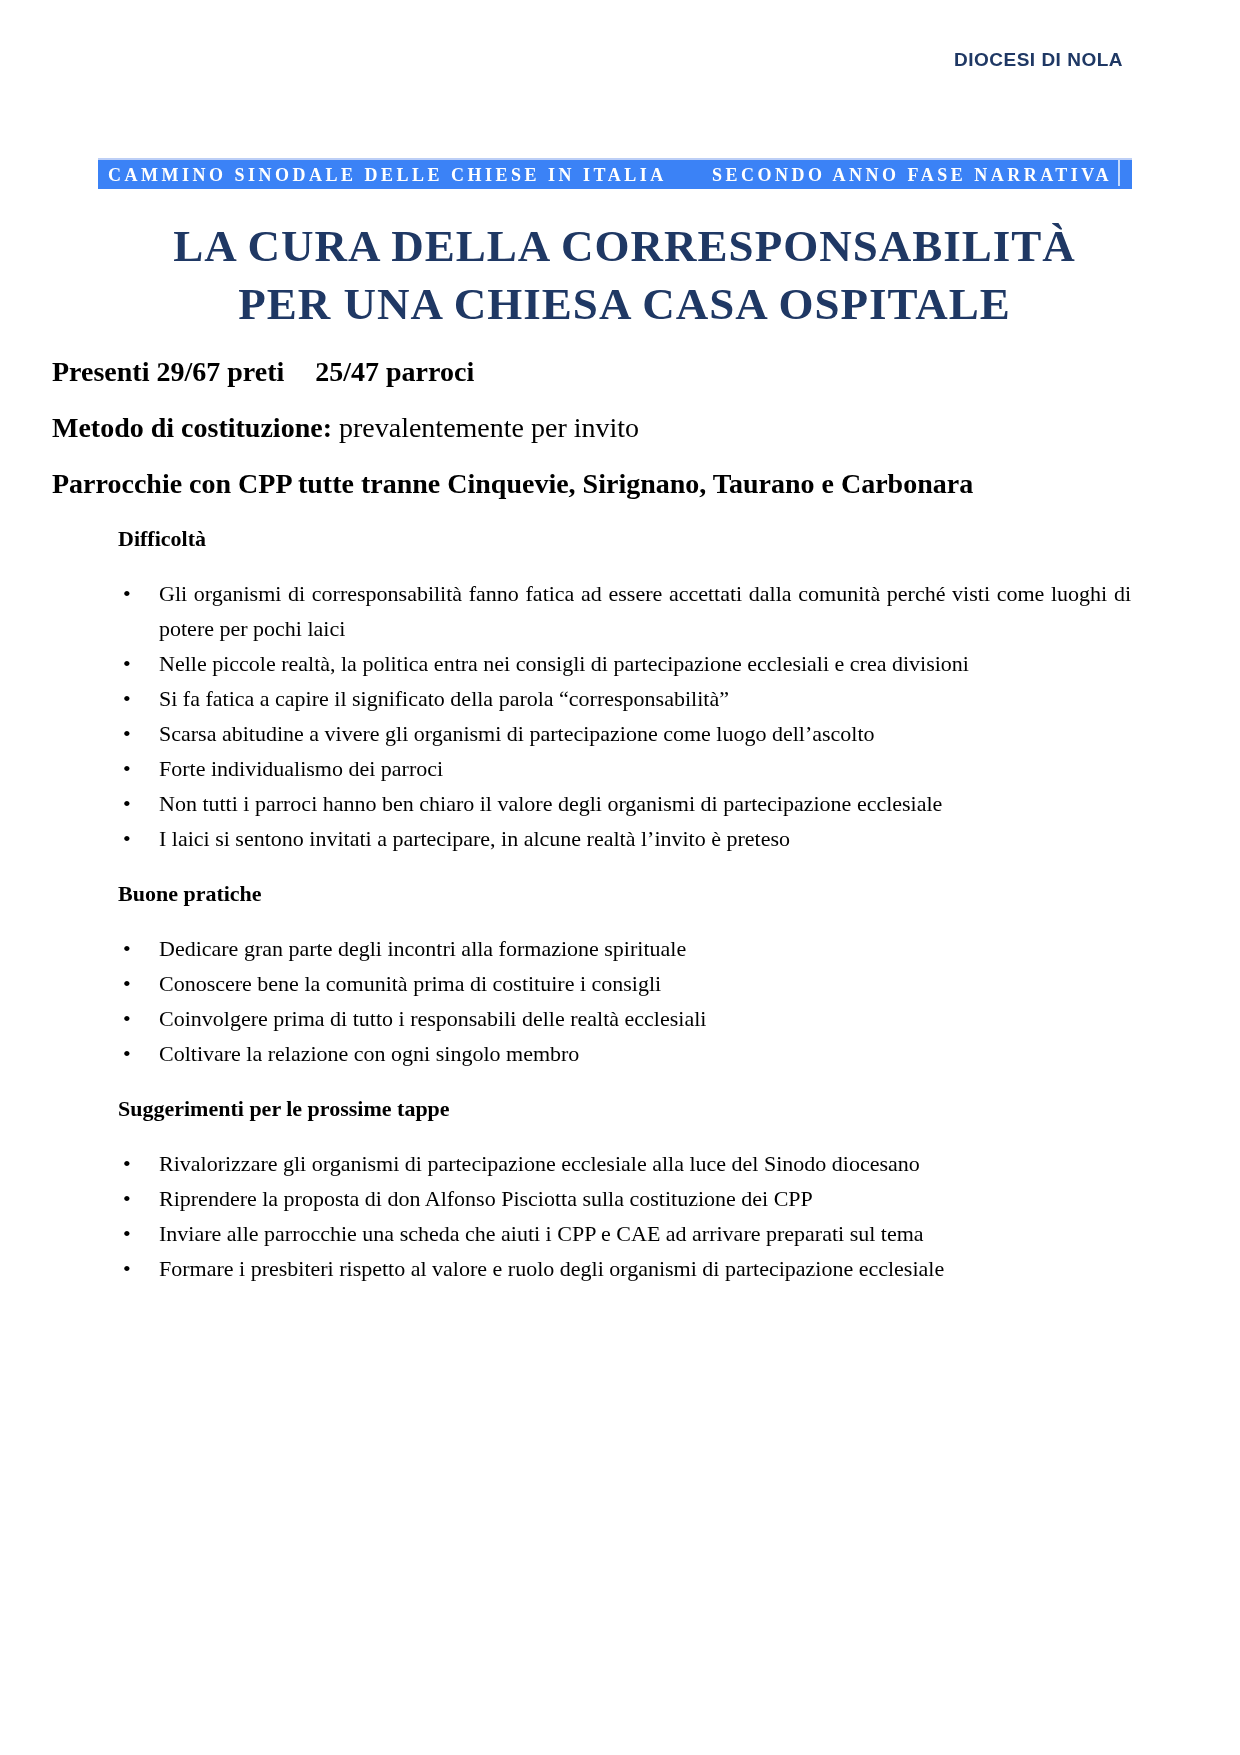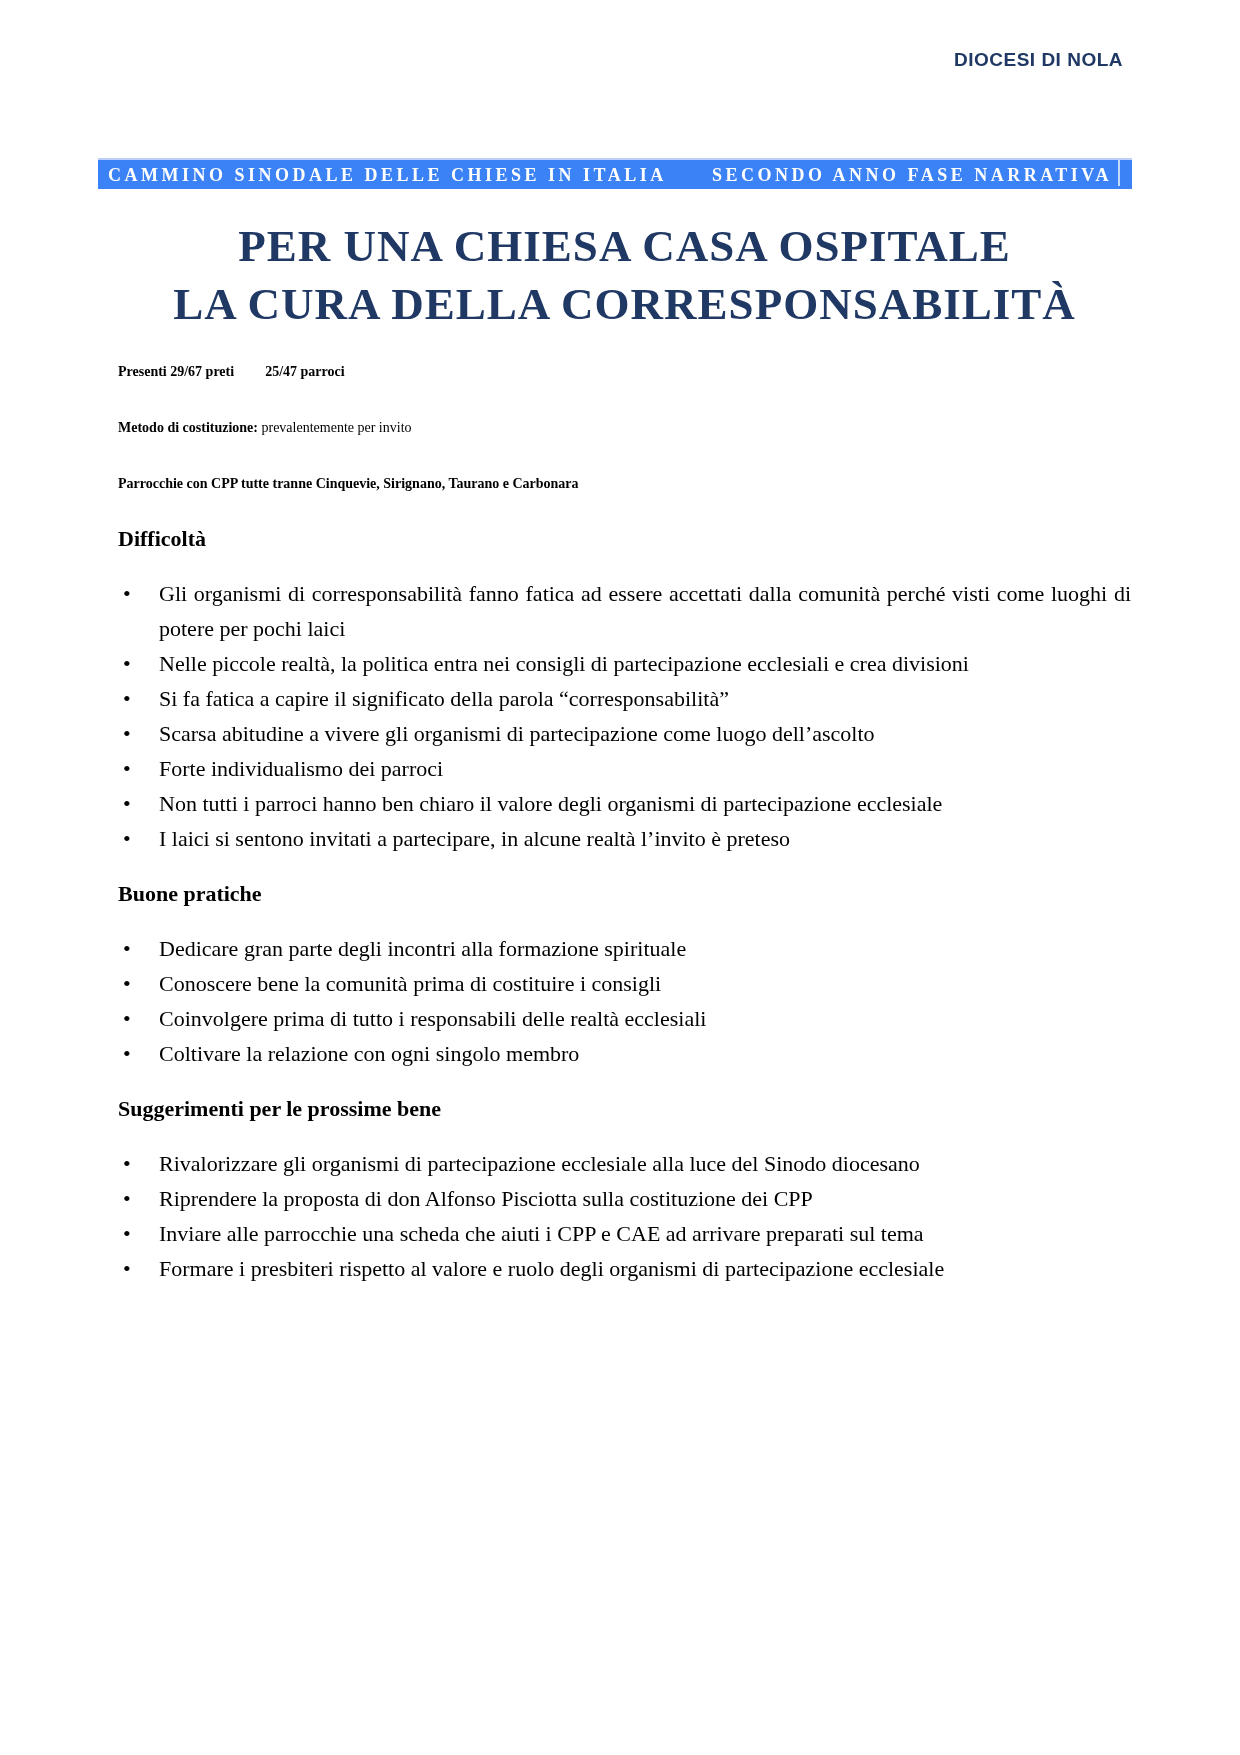--- a/index.html
+++ b/index.html
@@ -65,22 +65,22 @@
 
   .zone-heading {
     margin: 82px 109px 0 118px;
     font-weight: bold;
     font-size: 31px;
     line-height: 42px;
     color: #8FAADC;
   }
 
   .para {
-    margin: 21px 109px 0 118px;
-    font-size: 14px;
+    margin: 21px 109px 0 52px;
+    font-size: 28px;
     line-height: 35px;
   }
   .bold { font-weight: bold; }
   .tab-gap { margin-left: 31px; }
 
   .sub-heading {
     margin: 20px 109px 0 118px;
     font-size: 22px;
     line-height: 35px;
     font-weight: bold;
@@ -113,22 +113,22 @@
   </div>
 
   <div class="banner">
     <span class="banner-left">CAMMINO SINODALE DELLE CHIESE IN ITALIA</span>
     <span class="banner-right">SECONDO ANNO FASE NARRATIVA</span>
     <span class="banner-gap"></span>
     <span class="banner-endcell"></span>
   </div>
 
   <h1 class="title">
+    <span class="title-line">LA CURA DELLA CORRESPONSABILITÀ</span>
     <span class="title-line">PER UNA CHIESA CASA OSPITALE</span>
-    <span class="title-line">LA CURA DELLA CORRESPONSABILITÀ</span>
   </h1>
 
 
   <p class="para bold">
     <span>Presenti 29/67 preti</span><span class="tab-gap">25/47 parroci</span>
   </p>
 
   <p class="para">
     <span class="bold">Metodo di costituzione:</span><span> prevalentemente per invito</span>
   </p>
@@ -147,21 +147,21 @@
   </ul>
 
   <h3 class="sub-heading">Buone pratiche</h3>
   <ul class="bullets">
     <li><span class="marker">•</span><span class="li-text">Dedicare gran parte degli incontri alla formazione spirituale</span></li>
     <li><span class="marker">•</span><span class="li-text">Conoscere bene la comunità prima di costituire i consigli</span></li>
     <li><span class="marker">•</span><span class="li-text">Coinvolgere prima di tutto i responsabili delle realtà ecclesiali</span></li>
     <li><span class="marker">•</span><span class="li-text">Coltivare la relazione con ogni singolo membro</span></li>
   </ul>
 
-  <h3 class="sub-heading">Suggerimenti per le prossime bene</h3>
+  <h3 class="sub-heading">Suggerimenti per le prossime tappe</h3>
   <ul class="bullets">
     <li><span class="marker">•</span><span class="li-text">Rivalorizzare gli organismi di partecipazione ecclesiale alla luce del Sinodo diocesano</span></li>
     <li><span class="marker">•</span><span class="li-text">Riprendere la proposta di don Alfonso Pisciotta sulla costituzione dei CPP</span></li>
     <li><span class="marker">•</span><span class="li-text">Inviare alle parrocchie una scheda che aiuti i CPP e CAE ad arrivare preparati sul tema</span></li>
     <li><span class="marker">•</span><span class="li-text">Formare i presbiteri rispetto al valore e ruolo degli organismi di partecipazione ecclesiale</span></li>
   </ul>
 
 </div>
 
 </body></html>

